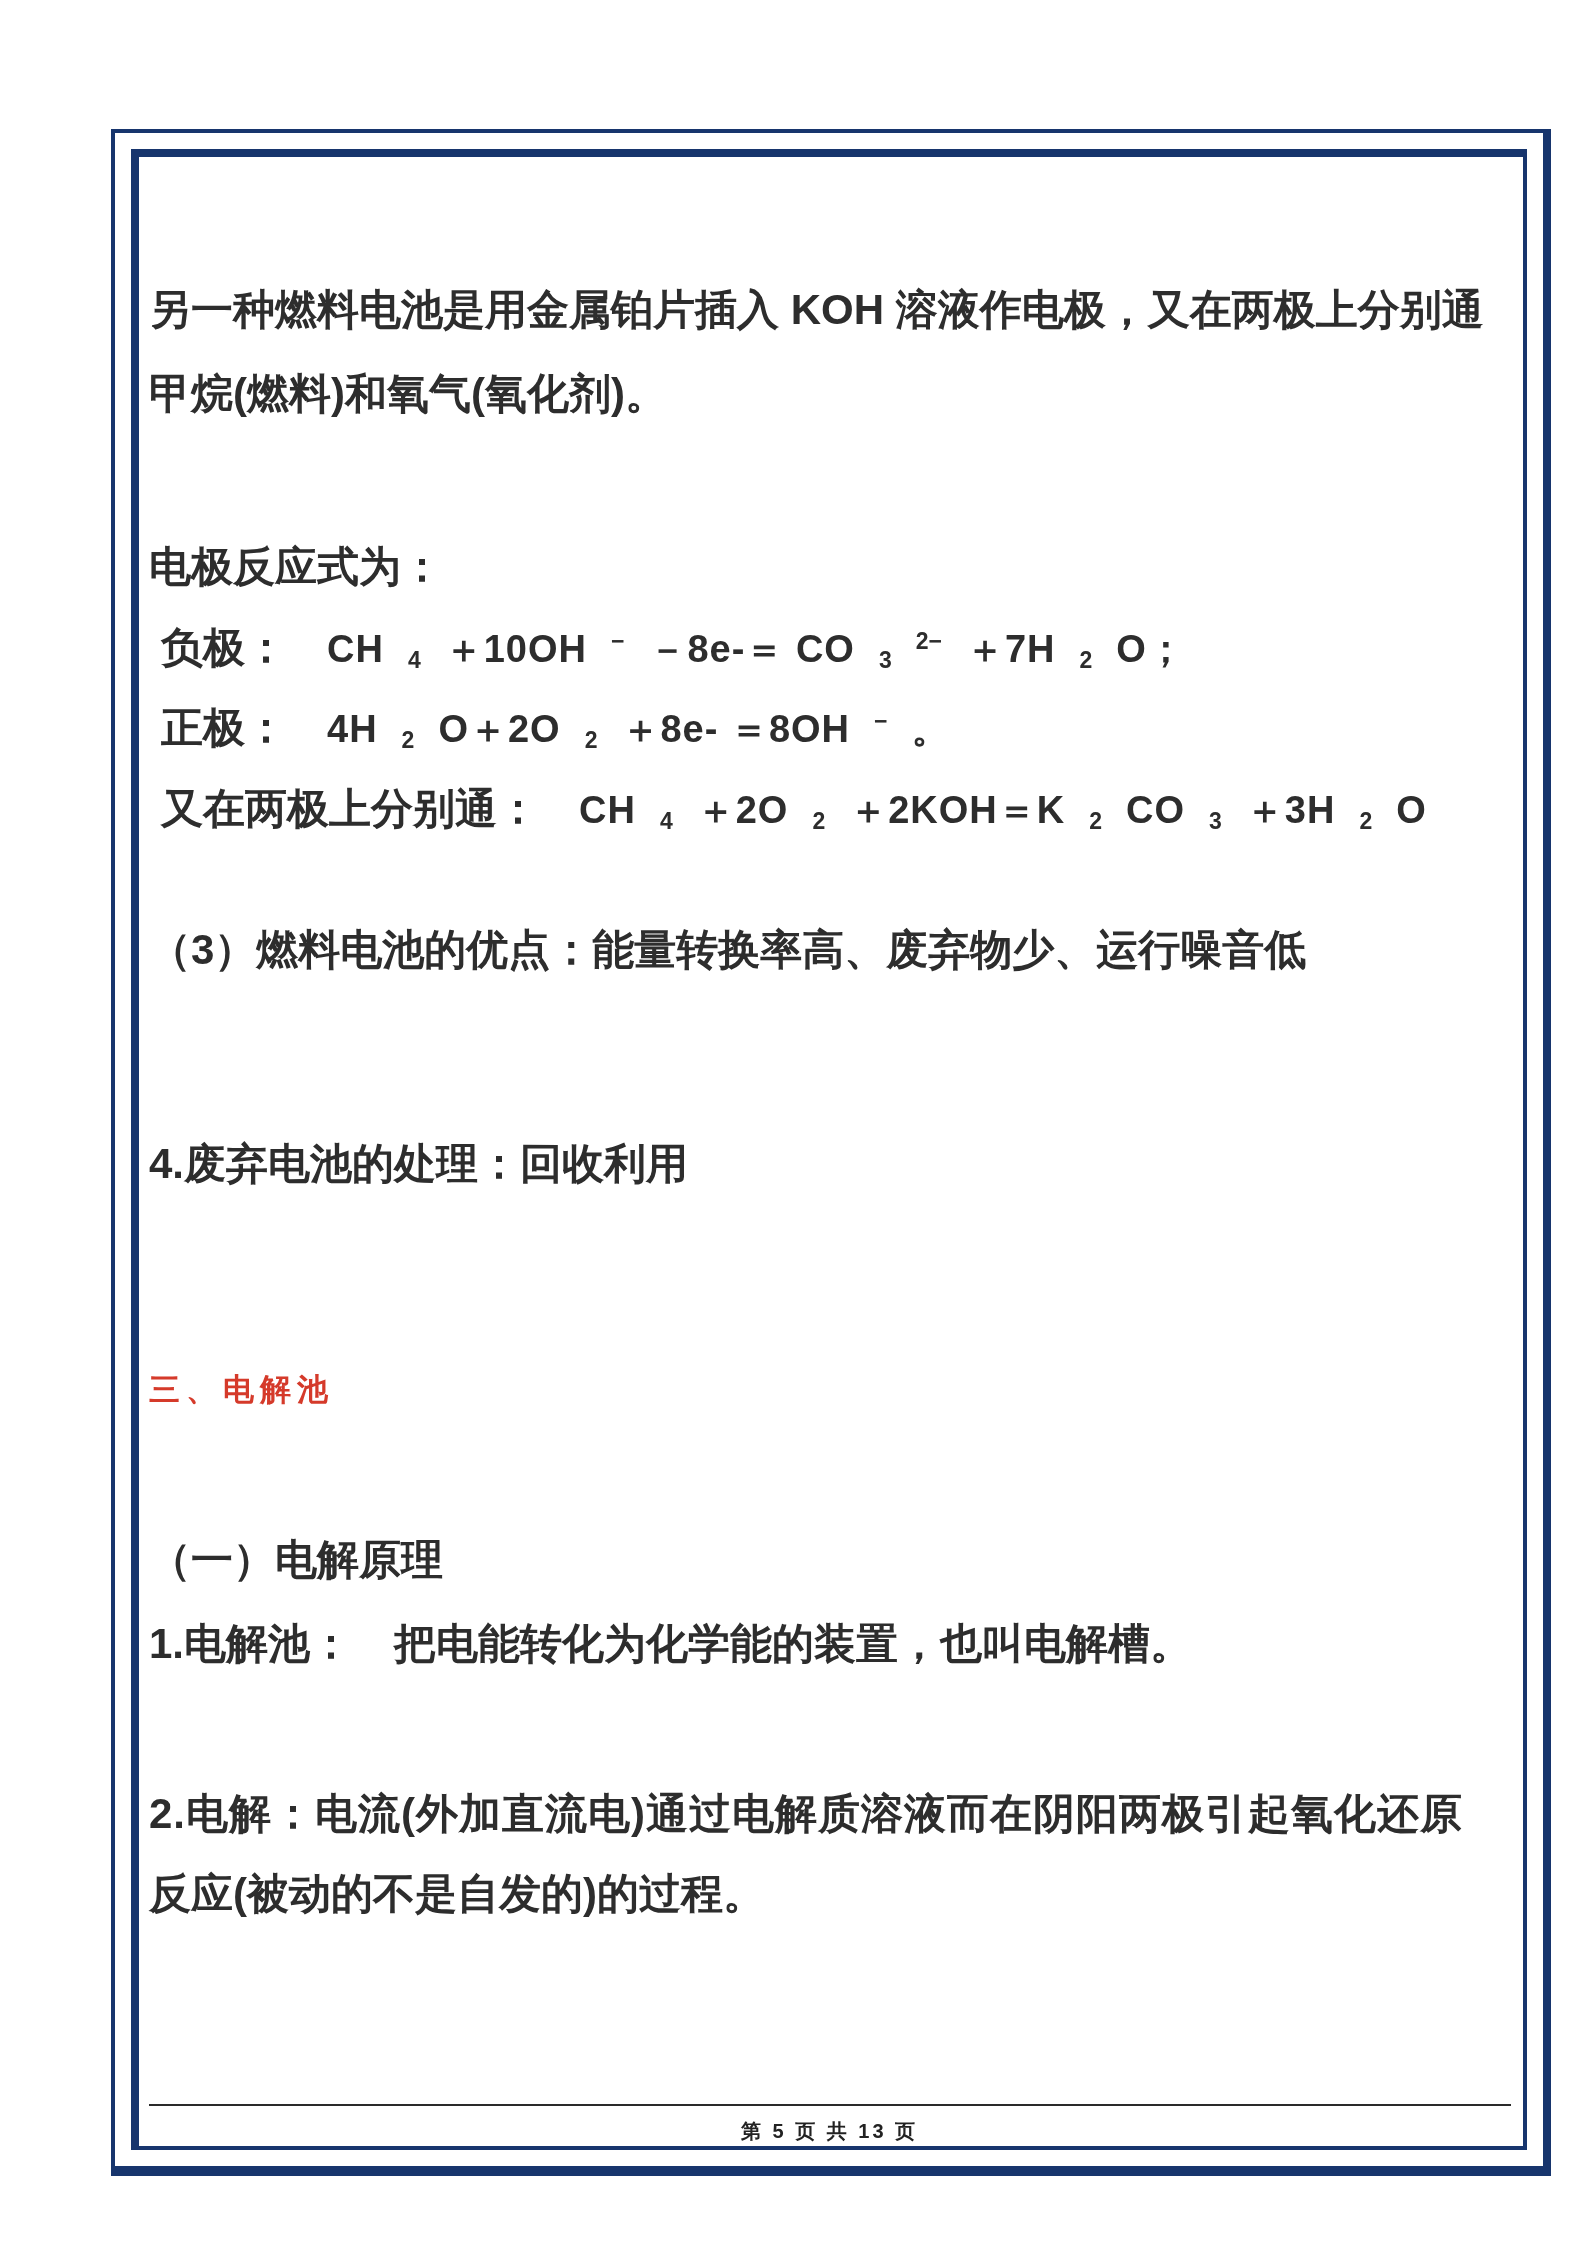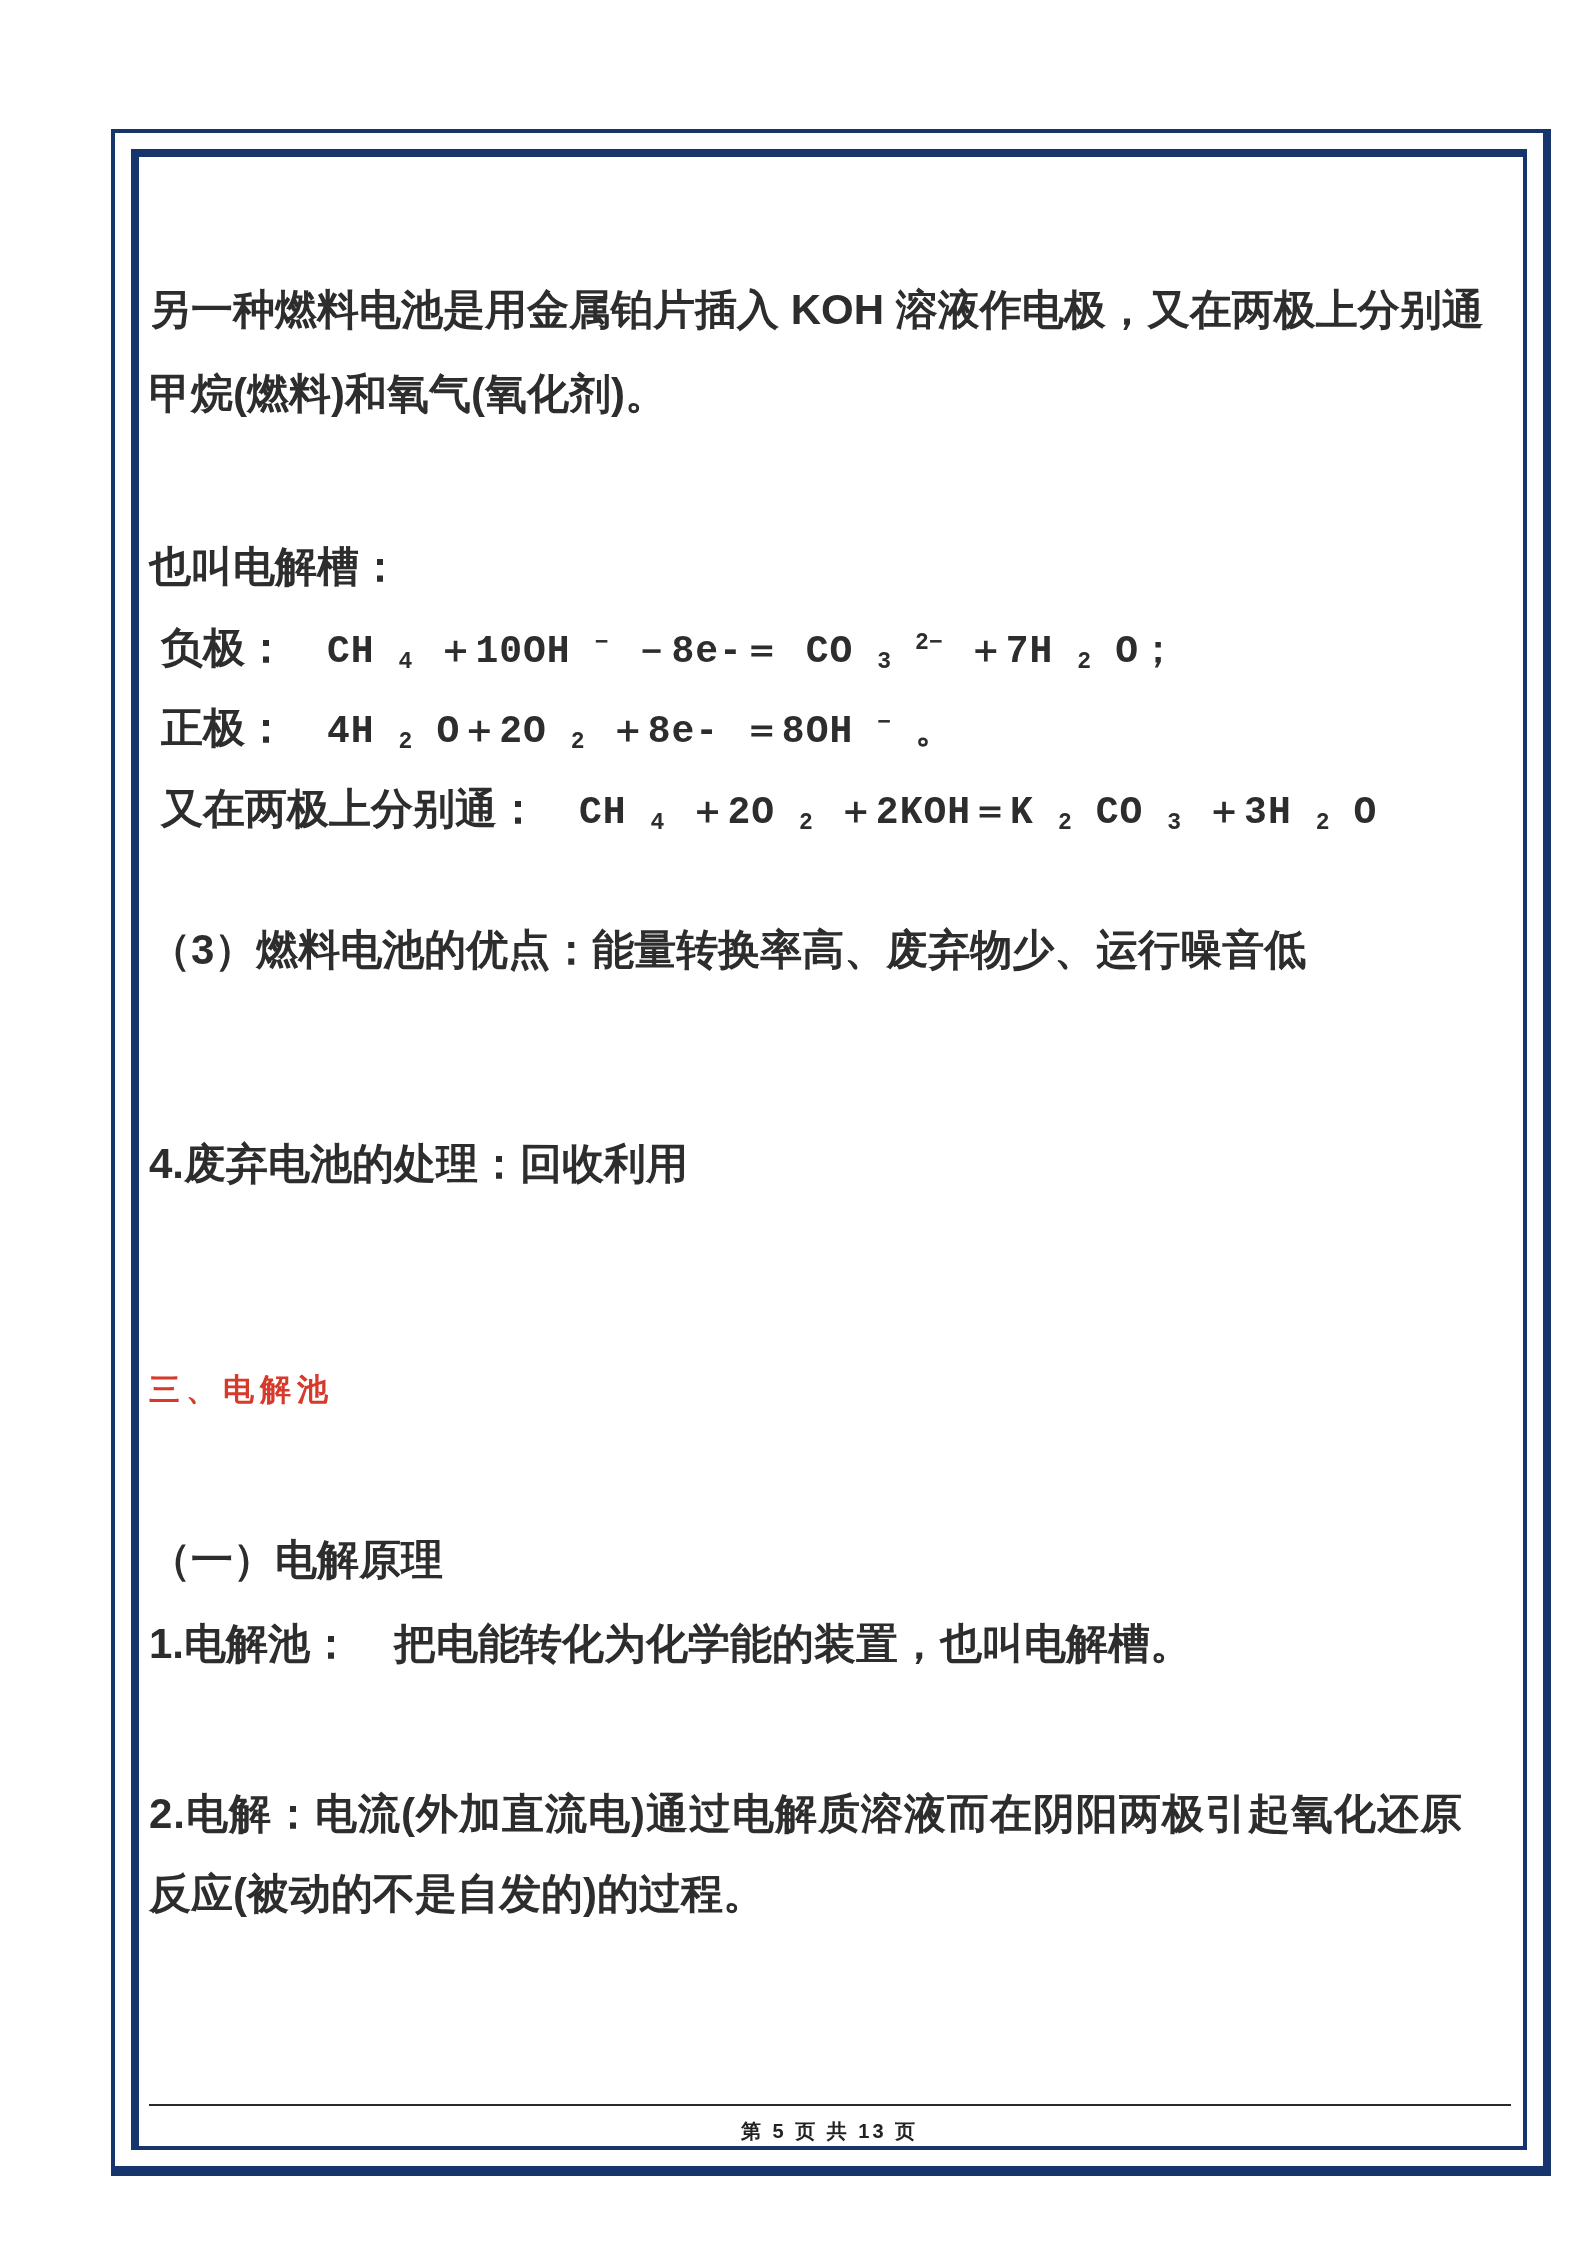--- a/index.html
+++ b/index.html
@@ -37,21 +37,21 @@
   .line{
     position:absolute;
     left:113px;
     width:1362px;
     font-size:42px;
     line-height:1.25;
     white-space:nowrap;
     color:var(--ink);
   }
   .eq{
-    font-family:Liberation Mono, monospace;
+    font-family:Liberation Sans, sans-serif;
     font-size:38px;
     margin-left:16px;
     letter-spacing:1px;
   }
   .eq sub,.eq sup{
     font-size:23px;
     line-height:0;
     letter-spacing:0;
   }
   .eq sub{vertical-align:-0.28em;}
@@ -83,21 +83,21 @@
 </head>
 <body>
 
 <div class="page-frame">
   <div class="page-frame-inner"></div>
 </div>
 
 <div class="line" style="top:248px">另一种燃料电池是用金属铂片插入 KOH 溶液作电极，又在两极上分别通</div>
 <div class="line" style="top:332px">甲烷(燃料)和氧气(氧化剂)。</div>
 
-<div class="line" style="top:505px">也叫电解槽：</div>
+<div class="line" style="top:505px">电极反应式为：</div>
 
 <div class="line" style="top:586px">
   <span>负极：</span><span class="eq"><span>CH</span><sub>4</sub><span>＋10OH</span><sup>−</sup><span>－8e-＝ CO</span><sub>3</sub><sup>2−</sup><span>＋7H</span><sub>2</sub><span>O；</span></span>
 </div>
 
 <div class="line" style="top:666px">
   <span>正极：</span><span class="eq"><span>4H</span><sub>2</sub><span>O＋2O</span><sub>2</sub><span>＋8e- ＝8OH</span><sup>−</sup><span>。</span></span>
 </div>
 
 <div class="line" style="top:747px">

